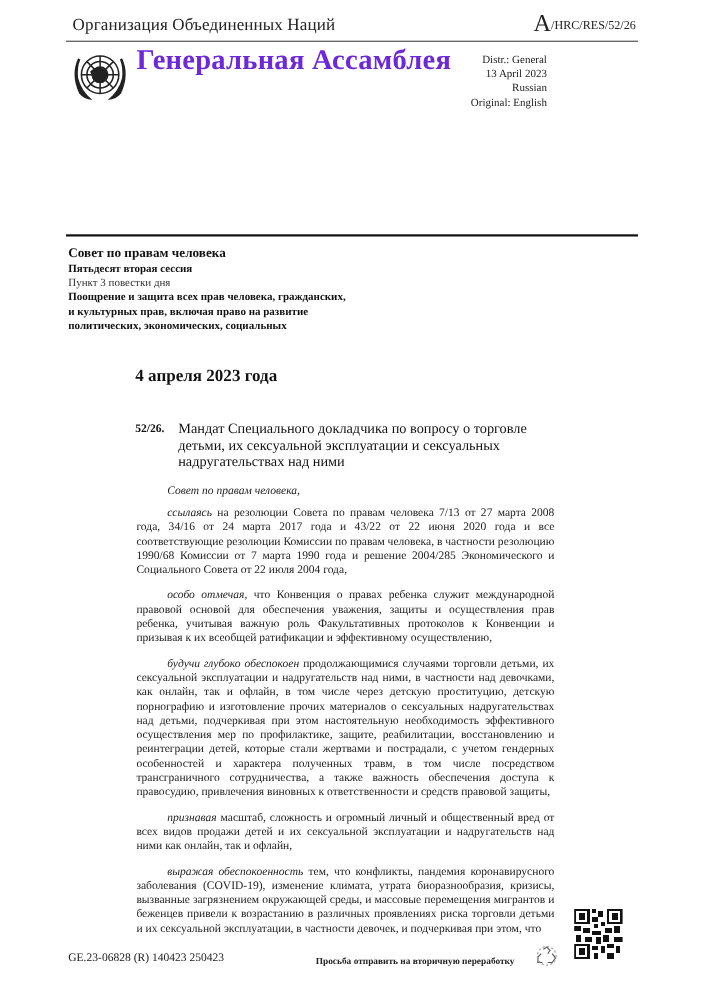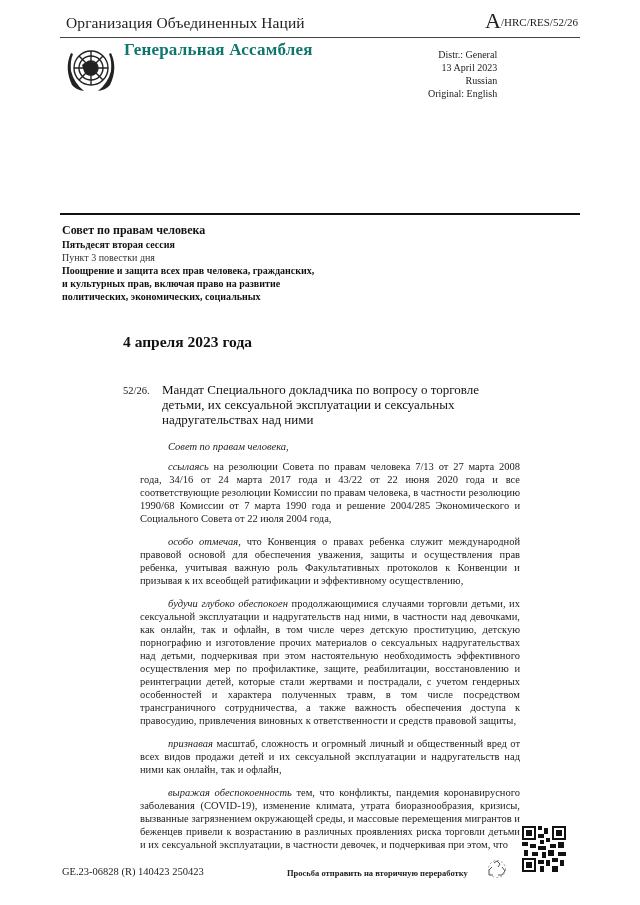--- a/index.html
+++ b/index.html
@@ -3,32 +3,32 @@
 <meta charset="utf-8">
 <style>
   html, body { margin: 0; padding: 0; background: #ffffff; }
   body { width: 640px; height: 905px; position: relative; overflow: hidden; font-family: "Liberation Serif", serif; color: #111; }
   .abs { position: absolute; }
   .org { left: 66px; top: 14px; font-size: 15.5px; letter-spacing: 0.1px; color: #222; }
   .symbol { right: 62px; top: 12px; font-size: 11px; color: #222; }
   .symbol .big { font-size: 22px; line-height: 18px; vertical-align: -2px; }
   .hr1 { left: 60px; top: 37px; width: 520px; height: 1px; background: #444; }
   .emblem { left: 62px; top: 43px; width: 58px; height: 52px; }
-  .assembly { left: 124px; top: 40px; font-size: 17px; font-weight: bold; color: #0f766e; letter-spacing: 0.2px; }
+  .assembly { left: 124px; top: 40px; font-size: 26px; font-weight: bold; color: #6d28d9; letter-spacing: 0.2px; }
   .distr { left: 428px; top: 48px; font-size: 10px; line-height: 13px; color: #222; text-align: right; }
   .hr2 { left: 60px; top: 213px; width: 520px; height: 2px; background: #111; }
   .council { left: 62px; top: 223px; font-size: 11.5px; line-height: 14px; }
   .council .b1 { font-size: 12px; font-weight: bold; margin-bottom: 1px; }
   .council .b2 { font-size: 10px; font-weight: bold; line-height: 13px; }
   .council .n { font-size: 10px; line-height: 13px; color: #333; }
   .council .agenda { font-size: 10px; font-weight: bold; line-height: 13px; }
   .restitle { left: 123px; top: 333px; font-size: 15.5px; font-weight: bold; line-height: 17px; }
-  .resnum { left: 123px; top: 385px; font-size: 10.5px; font-weight: normal; }
+  .resnum { left: 123px; top: 385px; font-size: 10.5px; font-weight: bold; }
   .resname { left: 162px; top: 382px; width: 350px; font-size: 13px; font-weight: normal; line-height: 15px; }
-  .body { left: 140px; top: 440px; width: 380px; font-size: 10.5px; line-height: 13px; color: #222; }
+  .body { left: 124px; top: 440px; width: 380px; font-size: 10.5px; line-height: 13px; color: #222; }
   .body p { margin: 0 0 10px 0; text-align: justify; text-indent: 28px; }
   .body p.first { margin-bottom: 7px; }
   .body i { font-style: italic; }
   .footer-code { left: 62px; top: 866px; font-size: 10.5px; color: #222; }
   .recycle-text { left: 287px; top: 868px; font-size: 8.5px; font-weight: bold; color: #222; }
   .recycle-icon { left: 487px; top: 859px; width: 20px; height: 20px; }
   .qr { left: 522px; top: 826px; width: 44px; height: 46px; }
 </style>
 </head>
 <body>

